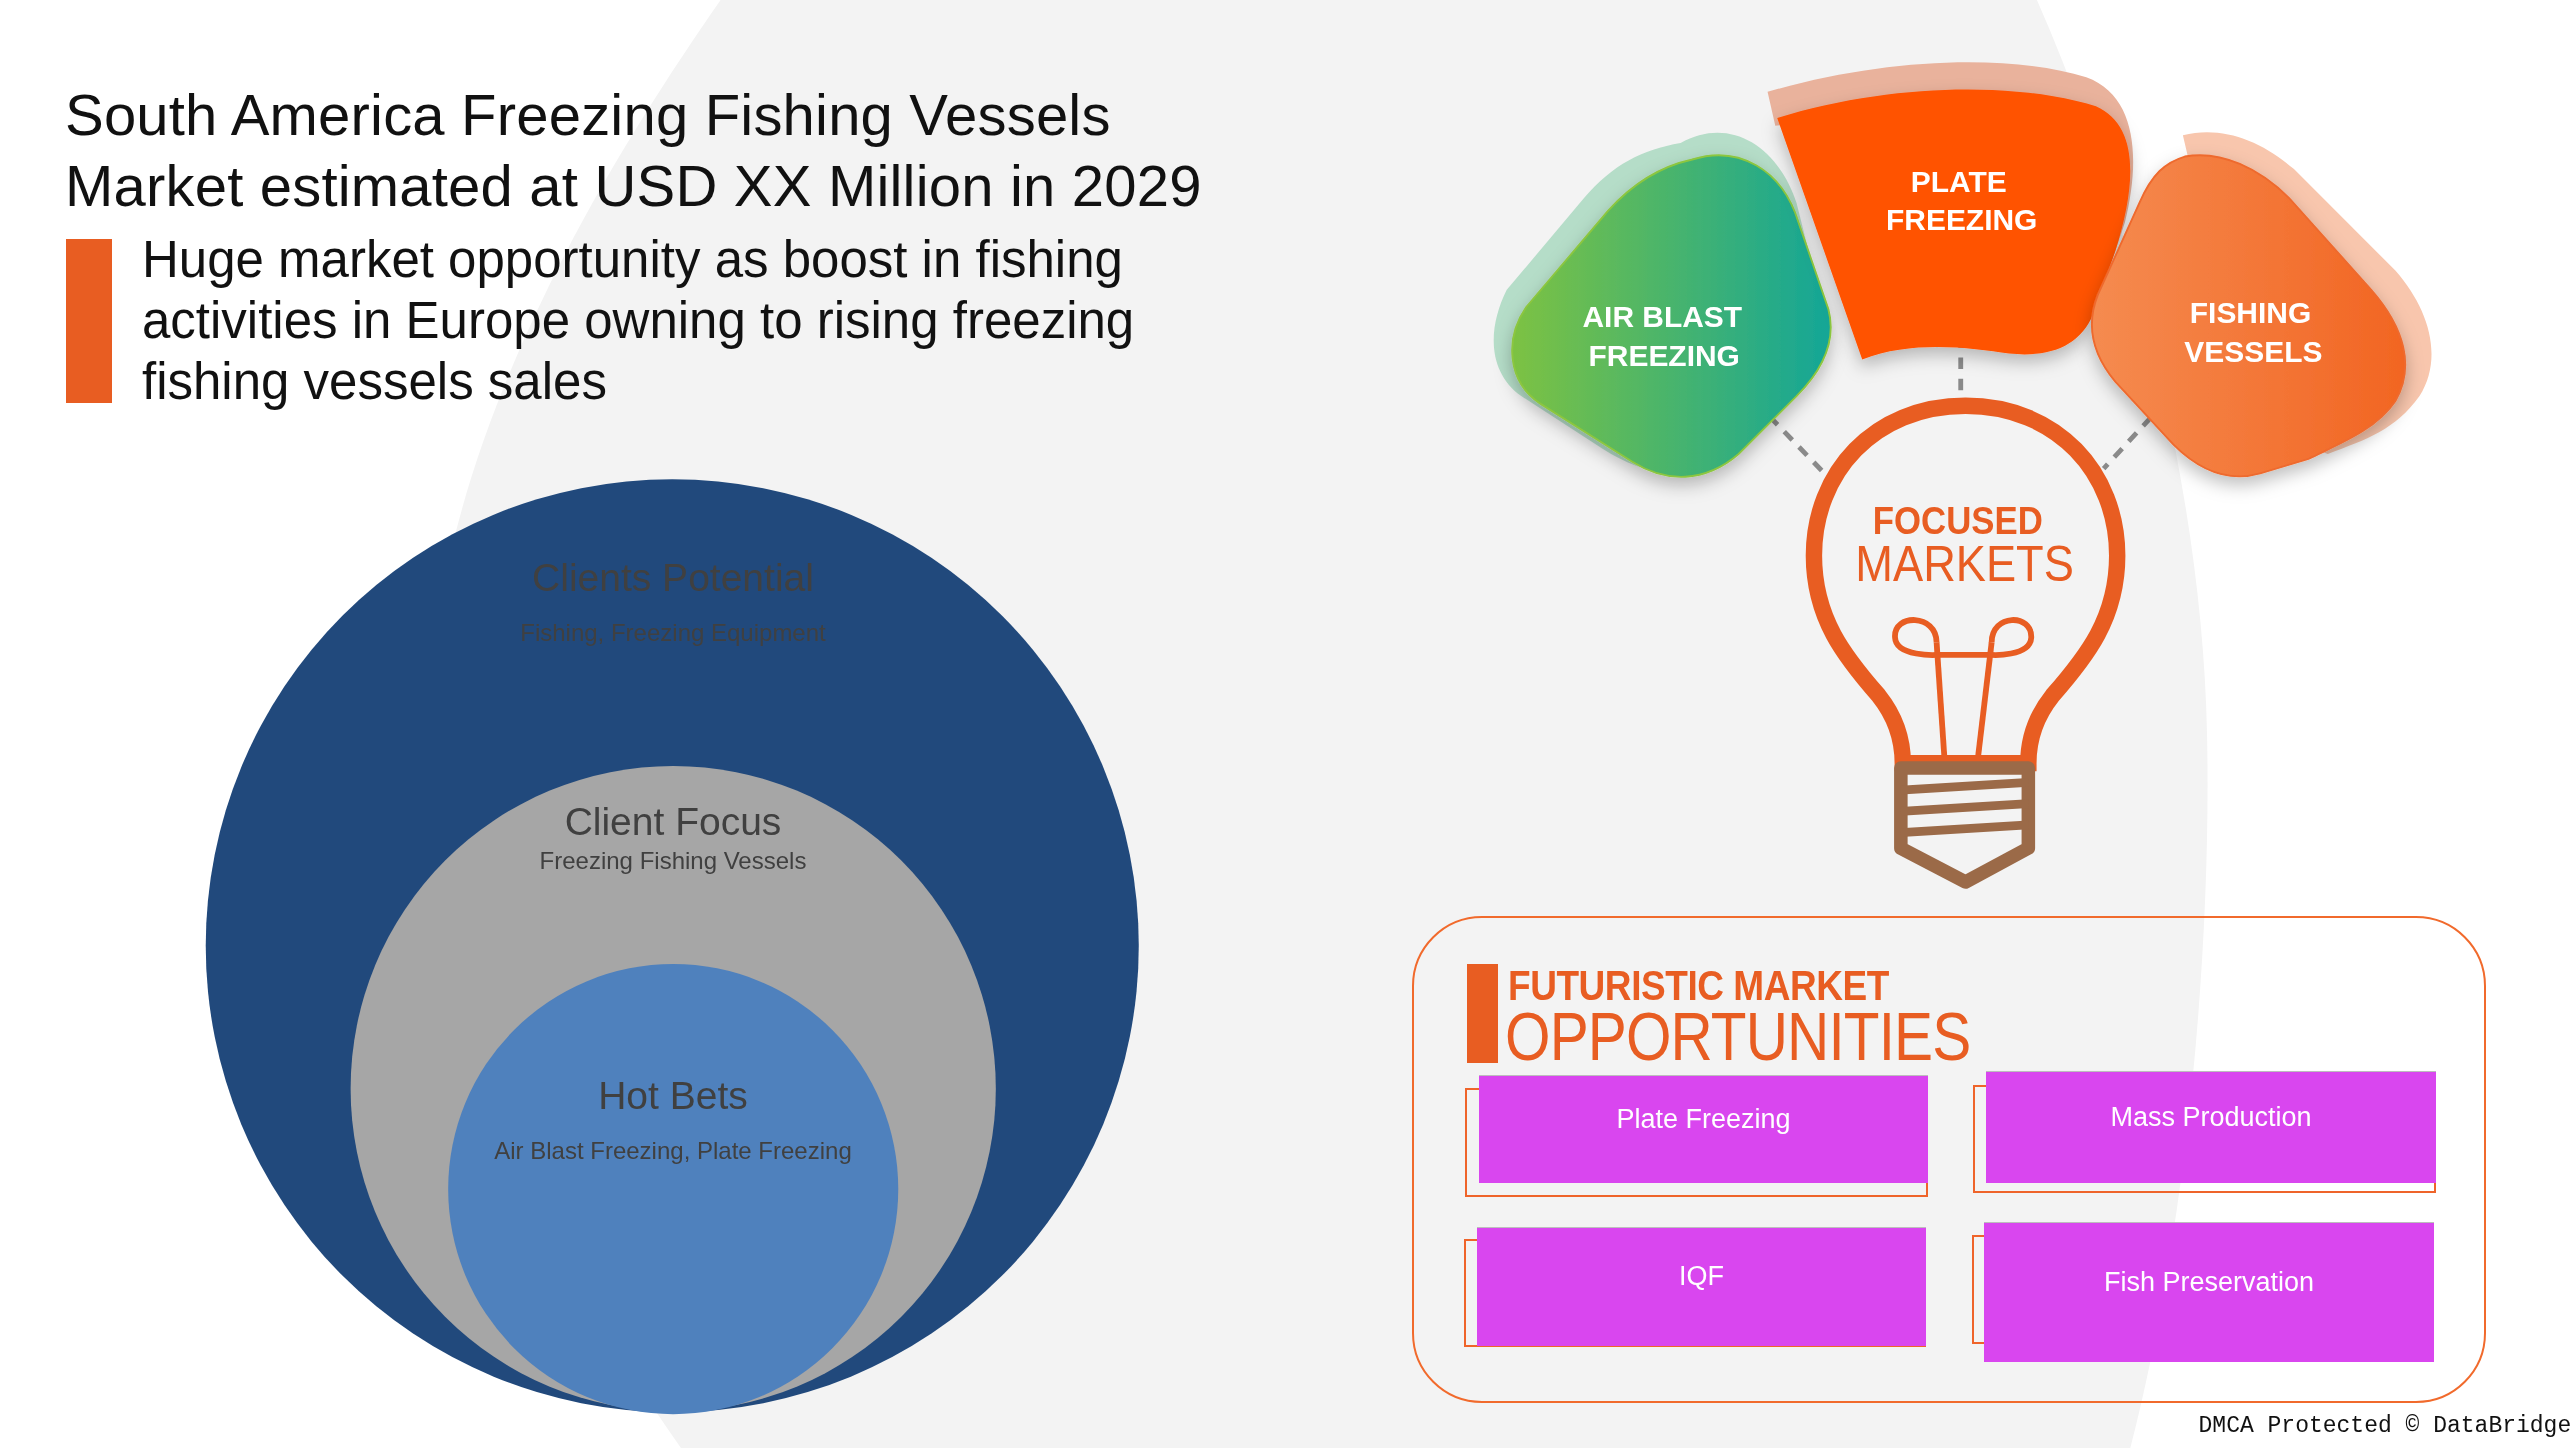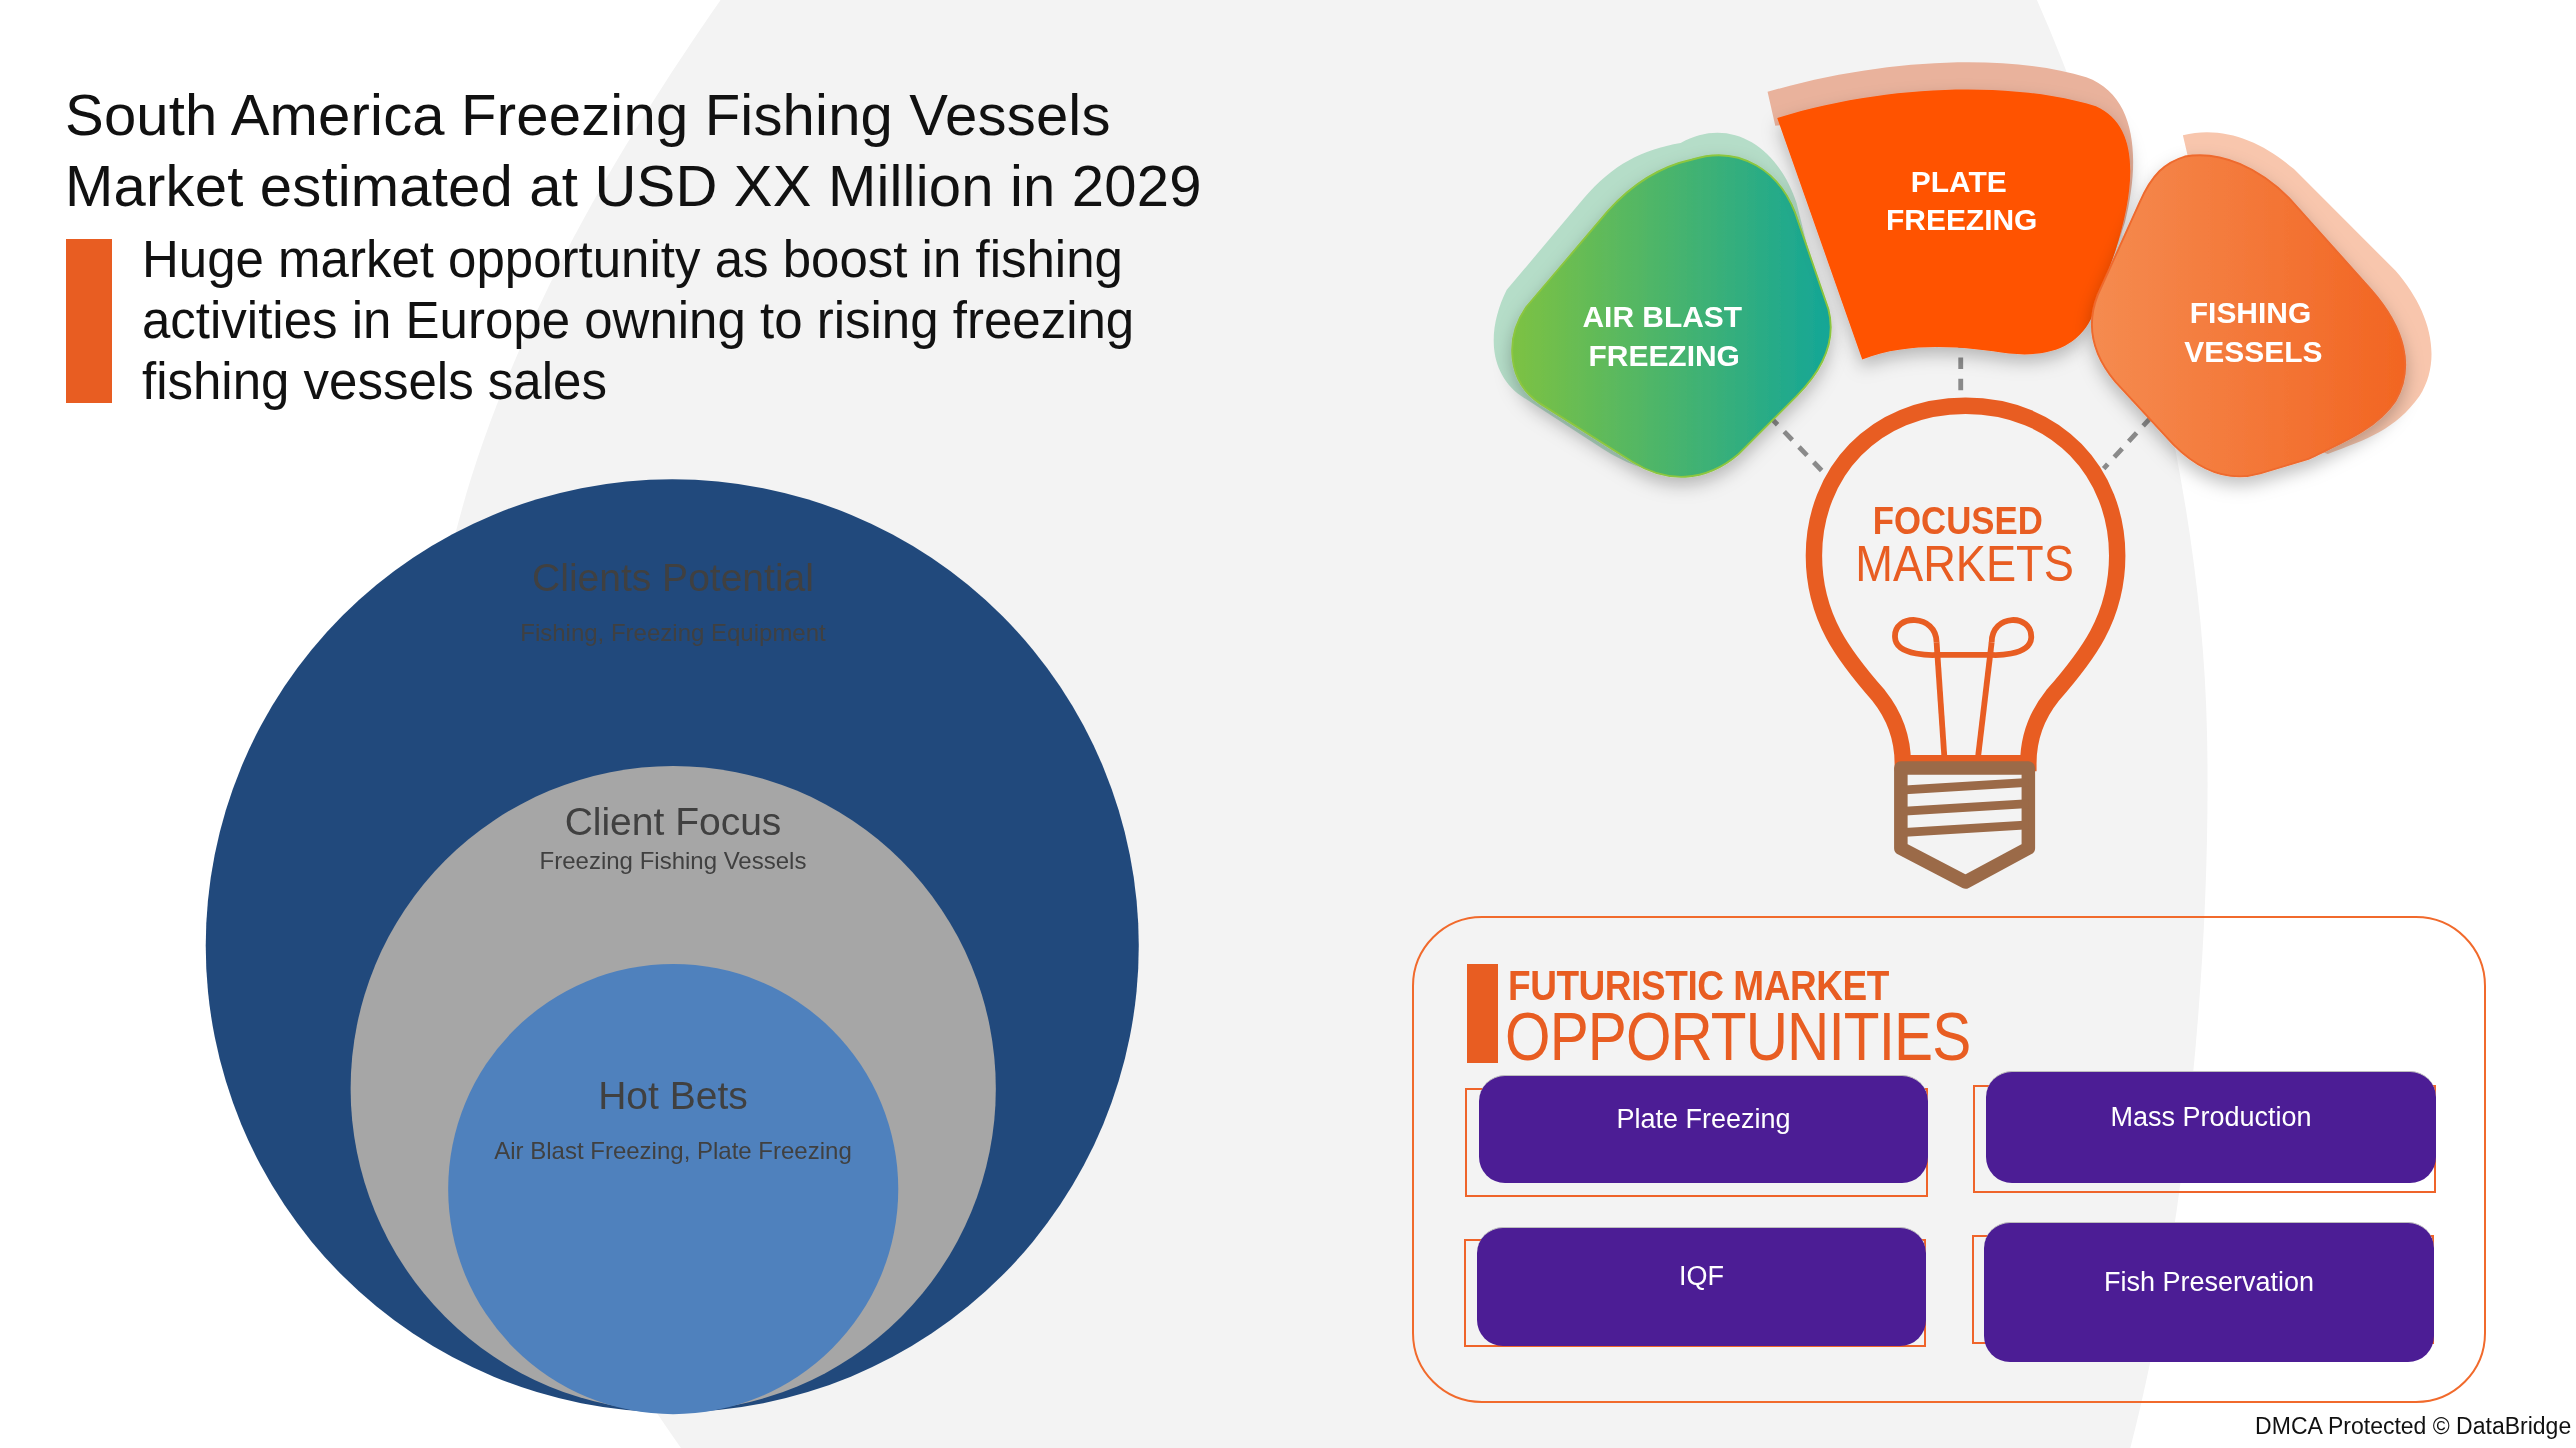--- a/index.html
+++ b/index.html
@@ -12,22 +12,22 @@
   .subtitle { left:130px; top:229px; font-size:51px; line-height:61px; color:#111; white-space:nowrap; }
   .subtitle div { white-space:nowrap;margin-left:12px; }
   .circle-text { position:absolute; width:676px; left:335px; text-align:center; color:#404040; white-space:nowrap; }
   .ct-title { font-size:39px; }
   .ct-sub { font-size:24px; }
   .opp-box { position:absolute; border:2.4px solid #f16a2c; border-radius:70px; left:1412px; top:916px; width:1074px; height:487px; box-sizing:border-box; }
   .opp-bar { left:1467px; top:964px; width:31px; height:99px; background:#e85d22; }
   .opp-h1 { left:1508px; top:961px; font-size:43px; color:#e85d22; font-weight:700; letter-spacing:-0.5px; white-space:nowrap; transform:scaleX(0.86); transform-origin:left top; }
   .opp-h2 { left:1505px; top:997px; font-size:68px; color:#e85d22; font-weight:400; letter-spacing:-1px; white-space:nowrap; transform:scaleX(0.86); transform-origin:left top; }
   .card-outline { position:absolute; border:2.9px solid #ef642a; box-sizing:border-box; }
-  .card { position:absolute; background:#4c1d95; color:#fff; display:flex; align-items:center; justify-content:center; font-size:27px; padding-bottom:21px; box-sizing:border-box; border-top:1.9px solid #bdbdbd;border-radius:26px; }
-  .footer { right:4.8px; top:1413px; font-size:23px; color:#111; white-space:nowrap; }
+  .card { position:absolute; background:#d946ef; color:#fff; display:flex; align-items:center; justify-content:center; font-size:27px; padding-bottom:21px; box-sizing:border-box; border-top:1.9px solid #bdbdbd; }
+  .footer { right:4.8px; top:1413px; font-size:23px; color:#111; white-space:nowrap;font-family:Liberation Mono, monospace; }
   svg text { font-family:"Liberation Sans", sans-serif; }
 </style>
 </head>
 <body>
 
 <svg id="bg-shape" class="abs" width="2576" height="1449" viewBox="0 0 2667 1500">
   <path d="M760 -20 C 640 150, 470 420, 446 700 C 420 1000, 560 1300, 720 1520 L 2200 1520 C 2260 1300, 2290 1000, 2285 760 C 2280 500, 2200 200, 2100 -20 Z" fill="#f3f3f3"></path>
 </svg>
 
 <div class="abs title">

